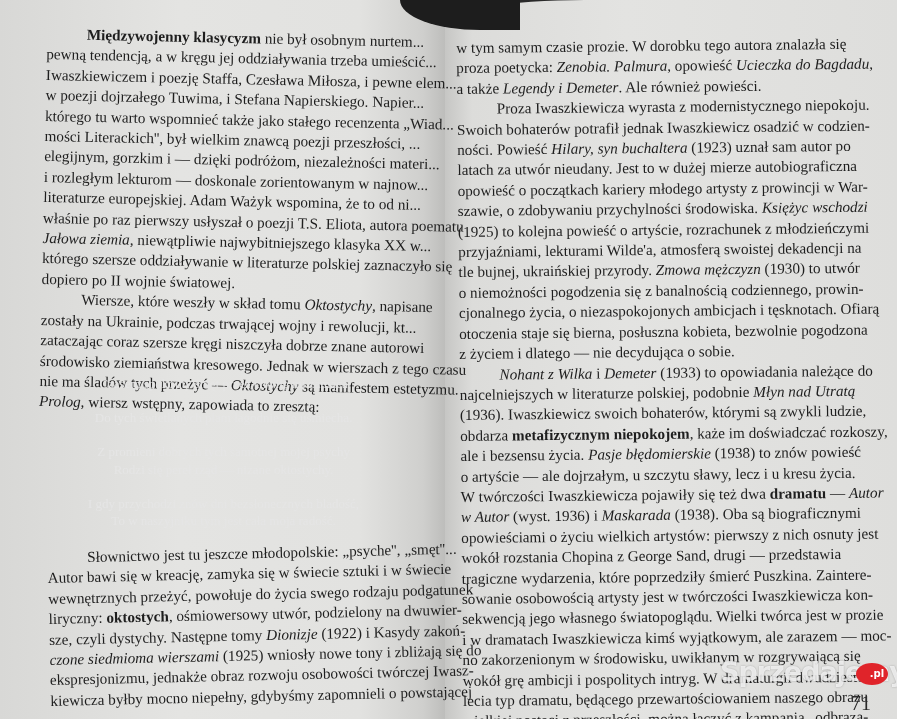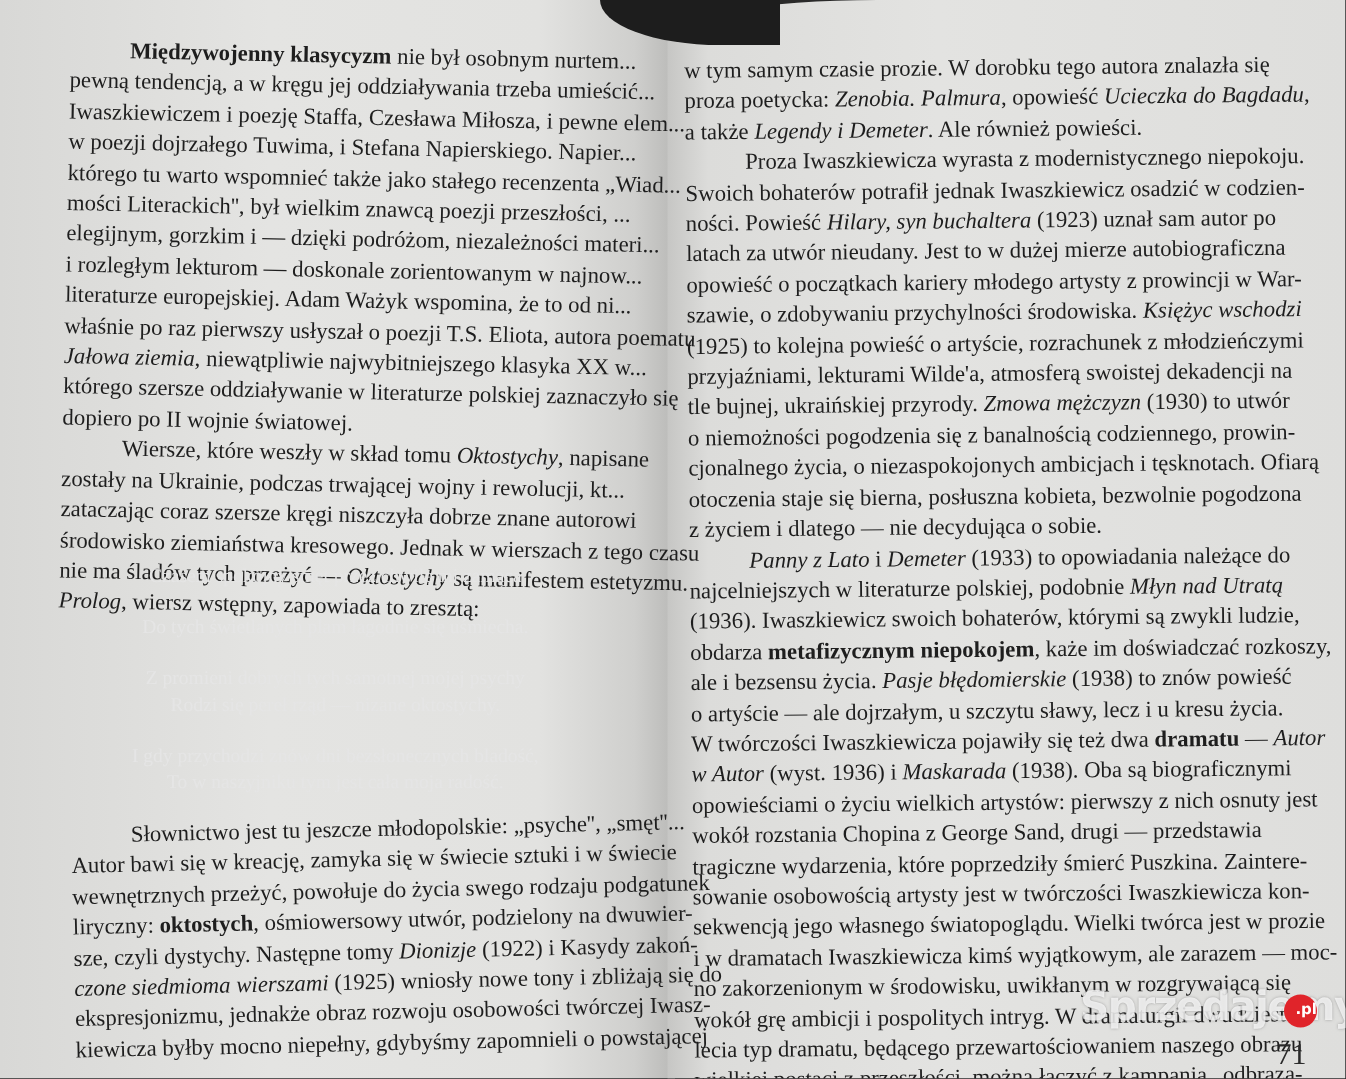--- a/index.html
+++ b/index.html
@@ -36,21 +36,21 @@
   .stanza { margin-bottom:16.5px; }
   .page-number { position:absolute; right:26px; bottom:4px; font-size:20px; color:#2a2a2a;margin-left:32px; }
   .watermark {
     position:absolute; left:720px; top:656px; font-family:"DejaVu Sans", sans-serif;
     font-weight:bold; font-size:27px; color:rgba(255,255,255,0.75);
     text-shadow:0 0 2px rgba(120,120,120,0.6); letter-spacing:-1px;
   }
   .wm-dot {
     position:absolute; left:856px; top:663px; width:22px; height:22px; border-radius:50%;
     background:#e0242a; color:#fff; font-family:"DejaVu Sans", sans-serif; font-weight:bold;
-    font-size:10px; line-height:22px; text-align:right;
+    font-size:10px; line-height:22px; text-align:center;padding-left:10px;
   }
   b { font-weight:bold; }
   i { font-style:italic; }
 </style>
 </head>
 <body>
 
 <div class="page page-left"></div>
 <div class="page page-right"></div>
 <div class="corner-shadow"></div>
@@ -121,21 +121,21 @@
     <span class="line">latach za utwór nieudany. Jest to w dużej mierze autobiograficzna</span>
     <span class="line">opowieść o początkach kariery młodego artysty z prowincji w War-</span>
     <span class="line">szawie, o zdobywaniu przychylności środowiska. <i>Księżyc wschodzi</i></span>
     <span class="line">(1925) to kolejna powieść o artyście, rozrachunek z młodzieńczymi</span>
     <span class="line">przyjaźniami, lekturami Wilde'a, atmosferą swoistej dekadencji na</span>
     <span class="line">tle bujnej, ukraińskiej przyrody. <i>Zmowa mężczyzn</i> (1930) to utwór</span>
     <span class="line">o niemożności pogodzenia się z banalnością codziennego, prowin-</span>
     <span class="line">cjonalnego życia, o niezaspokojonych ambicjach i tęsknotach. Ofiarą</span>
     <span class="line">otoczenia staje się bierna, posłuszna kobieta, bezwolnie pogodzona</span>
     <span class="line">z życiem i dlatego — nie decydująca o sobie.</span>
-    <span class="line indent"><i>Panny z Lato</i> i <i>Demeter</i> (1933) to opowiadania należące do</span>
+    <span class="line indent"><i>Nohant z Wilka</i> i <i>Demeter</i> (1933) to opowiadania należące do</span>
     <span class="line">najcelniejszych w literaturze polskiej, podobnie <i>Młyn nad Utratą</i></span>
     <span class="line">(1936). Iwaszkiewicz swoich bohaterów, którymi są zwykli ludzie,</span>
     <span class="line">obdarza <b>metafizycznym niepokojem</b>, każe im doświadczać rozkoszy,</span>
     <span class="line">ale i bezsensu życia. <i>Pasje błędomierskie</i> (1938) to znów powieść</span>
     <span class="line">o artyście — ale dojrzałym, u szczytu sławy, lecz i u kresu życia.</span>
     <span class="line">W twórczości Iwaszkiewicza pojawiły się też dwa <b>dramatu</b> — <i>Autor</i></span>
     <span class="line"><i>w Autor</i> (wyst. 1936) i <i>Maskarada</i> (1938). Oba są biograficznymi</span>
     <span class="line">opowieściami o życiu wielkich artystów: pierwszy z nich osnuty jest</span>
     <span class="line">wokół rozstania Chopina z George Sand, drugi — przedstawia</span>
     <span class="line">tragiczne wydarzenia, które poprzedziły śmierć Puszkina. Zaintere-</span>

